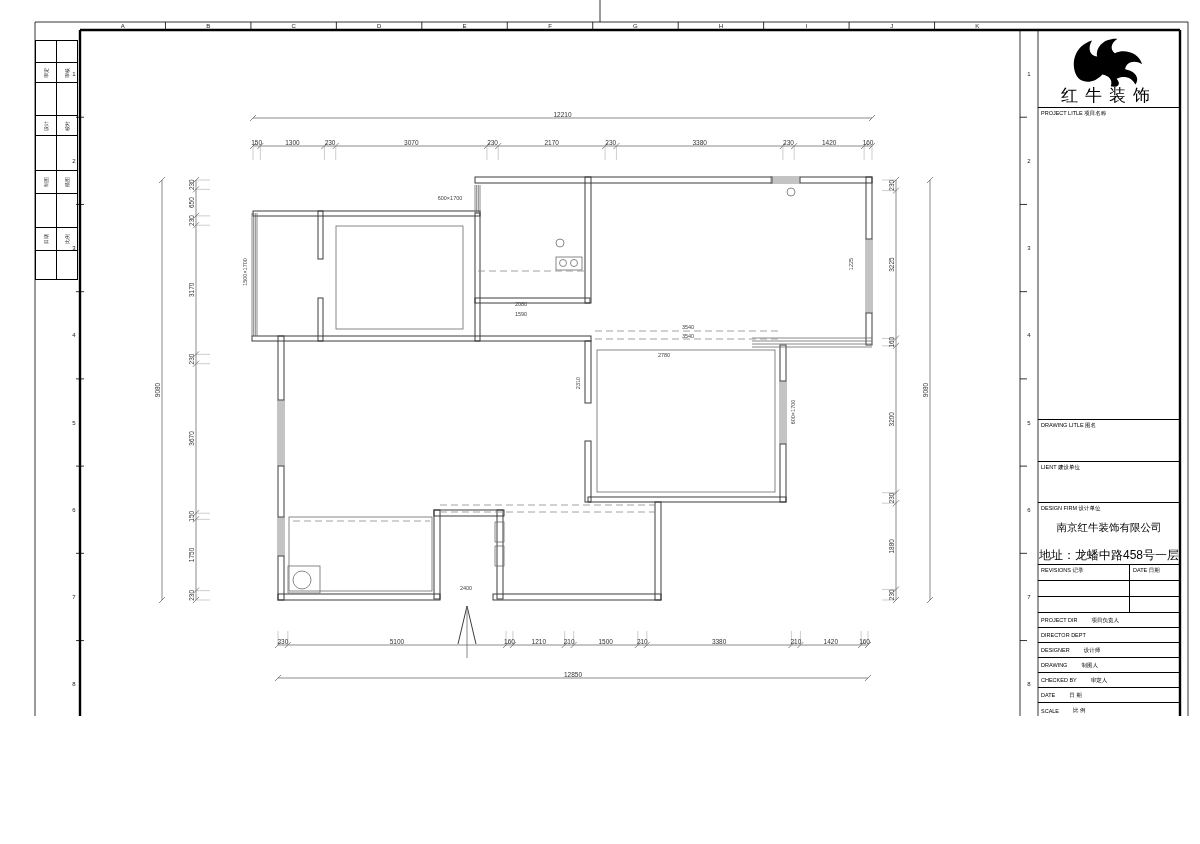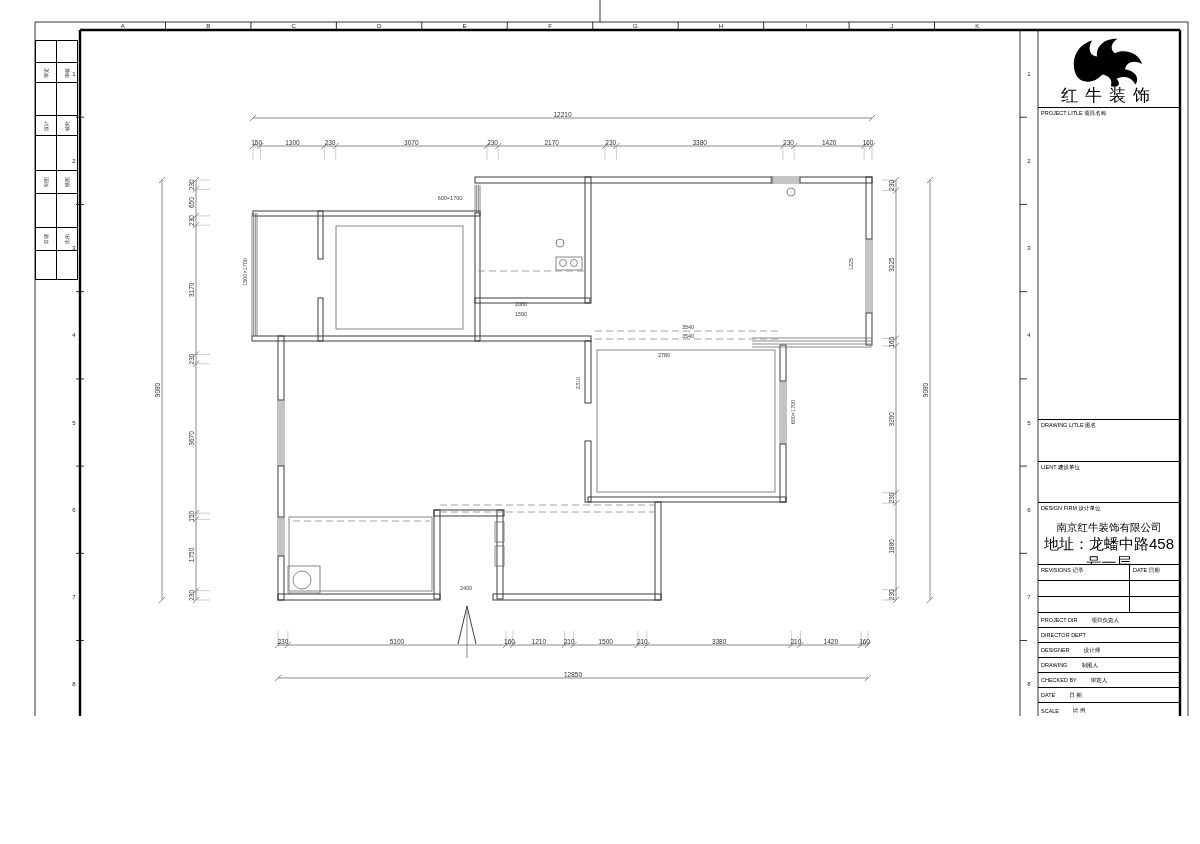--- a/index.html
+++ b/index.html
@@ -29,21 +29,21 @@
   .tb-sec{box-sizing:border-box;border-bottom:1px solid #000;overflow:hidden;}
   .tb-lbl{font-size:5.5px;padding:2px 3px;color:#000;}
   #tb-logo{height:78px;text-align:center;}
   #tb-logo svg{position:static;display:block;margin:2px auto 0;}
   .brand{font-size:17px;letter-spacing:7px;font-weight:500;margin-top:-4px;color:#000;}
   #tb-project{height:312px;}
   #tb-drawtitle{height:42px;}
   #tb-client{height:41px;}
   #tb-firm{height:62px;}
   .firm-name{text-align:center;font-size:10.5px;margin-top:7px;}
-  .firm-addr{text-align:center;font-size:15px;margin-top:0;}
+  .firm-addr{text-align:center;font-size:12px;margin-top:12px;}
   #tb-rev{height:48px;}
   .rev-row{height:16px;display:flex;border-bottom:1px solid #000;box-sizing:border-box;font-size:5.5px;}
   .rev-row:last-child{border-bottom:none;}
   .rev-row .rl{flex:1;padding:2px 3px;border-right:1px solid #000;box-sizing:border-box;}
   .rev-row .rd{width:50px;padding:2px 3px;box-sizing:border-box;}
   #tb-rows{height:105px;}
   .inf-row{height:15px;border-bottom:1px solid #000;box-sizing:border-box;font-size:5.5px;
            display:flex;align-items:center;padding:0 3px;}
   .inf-row:last-child{border-bottom:none;}
   .inf-row .cn{margin-left:14px;}

